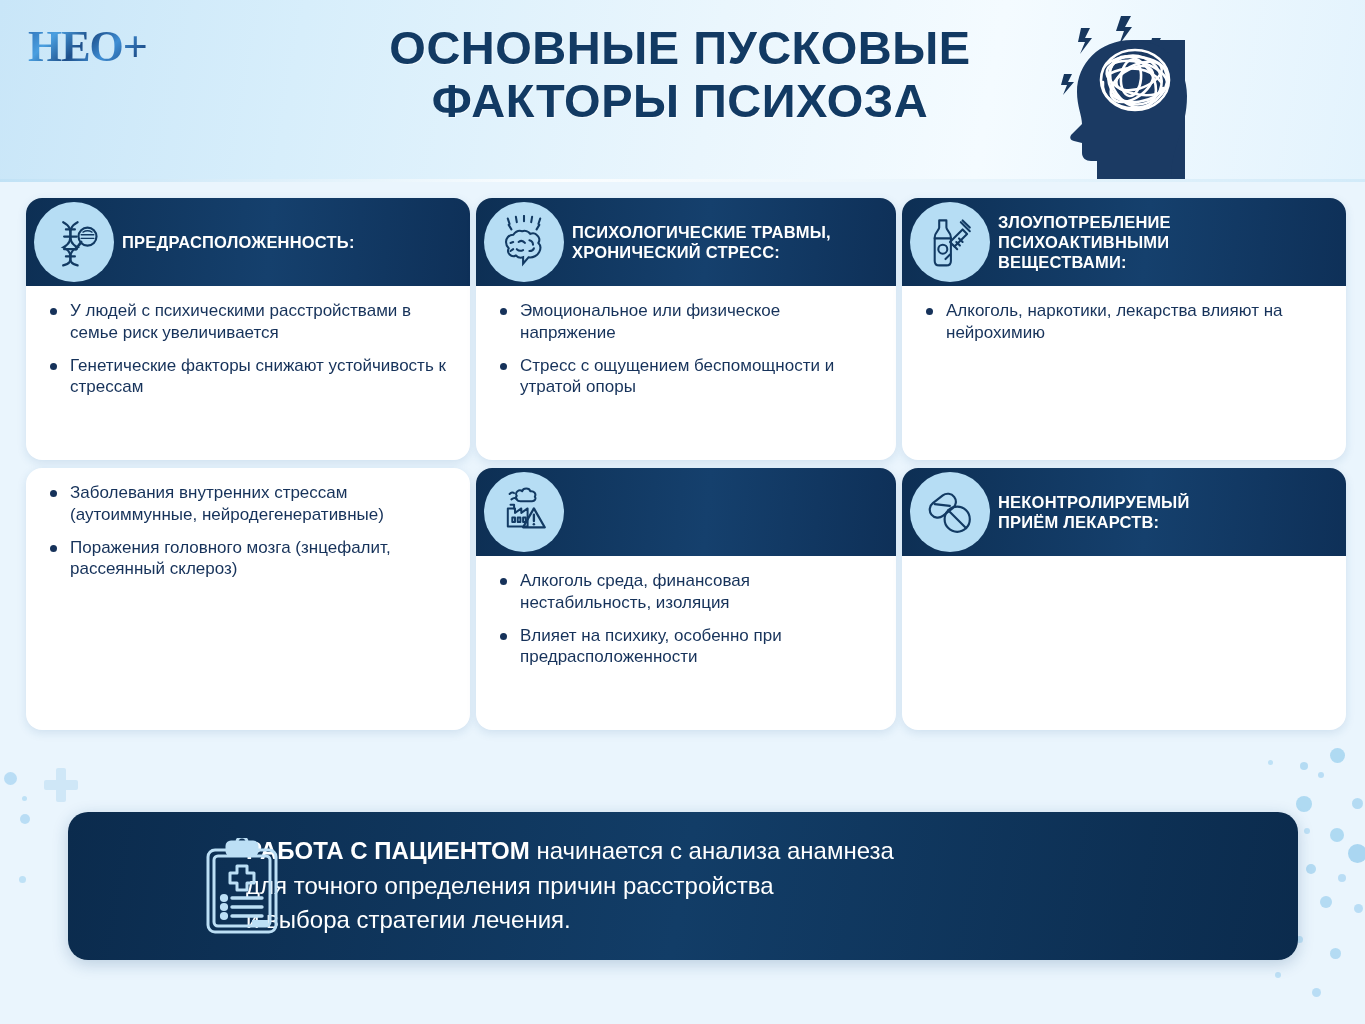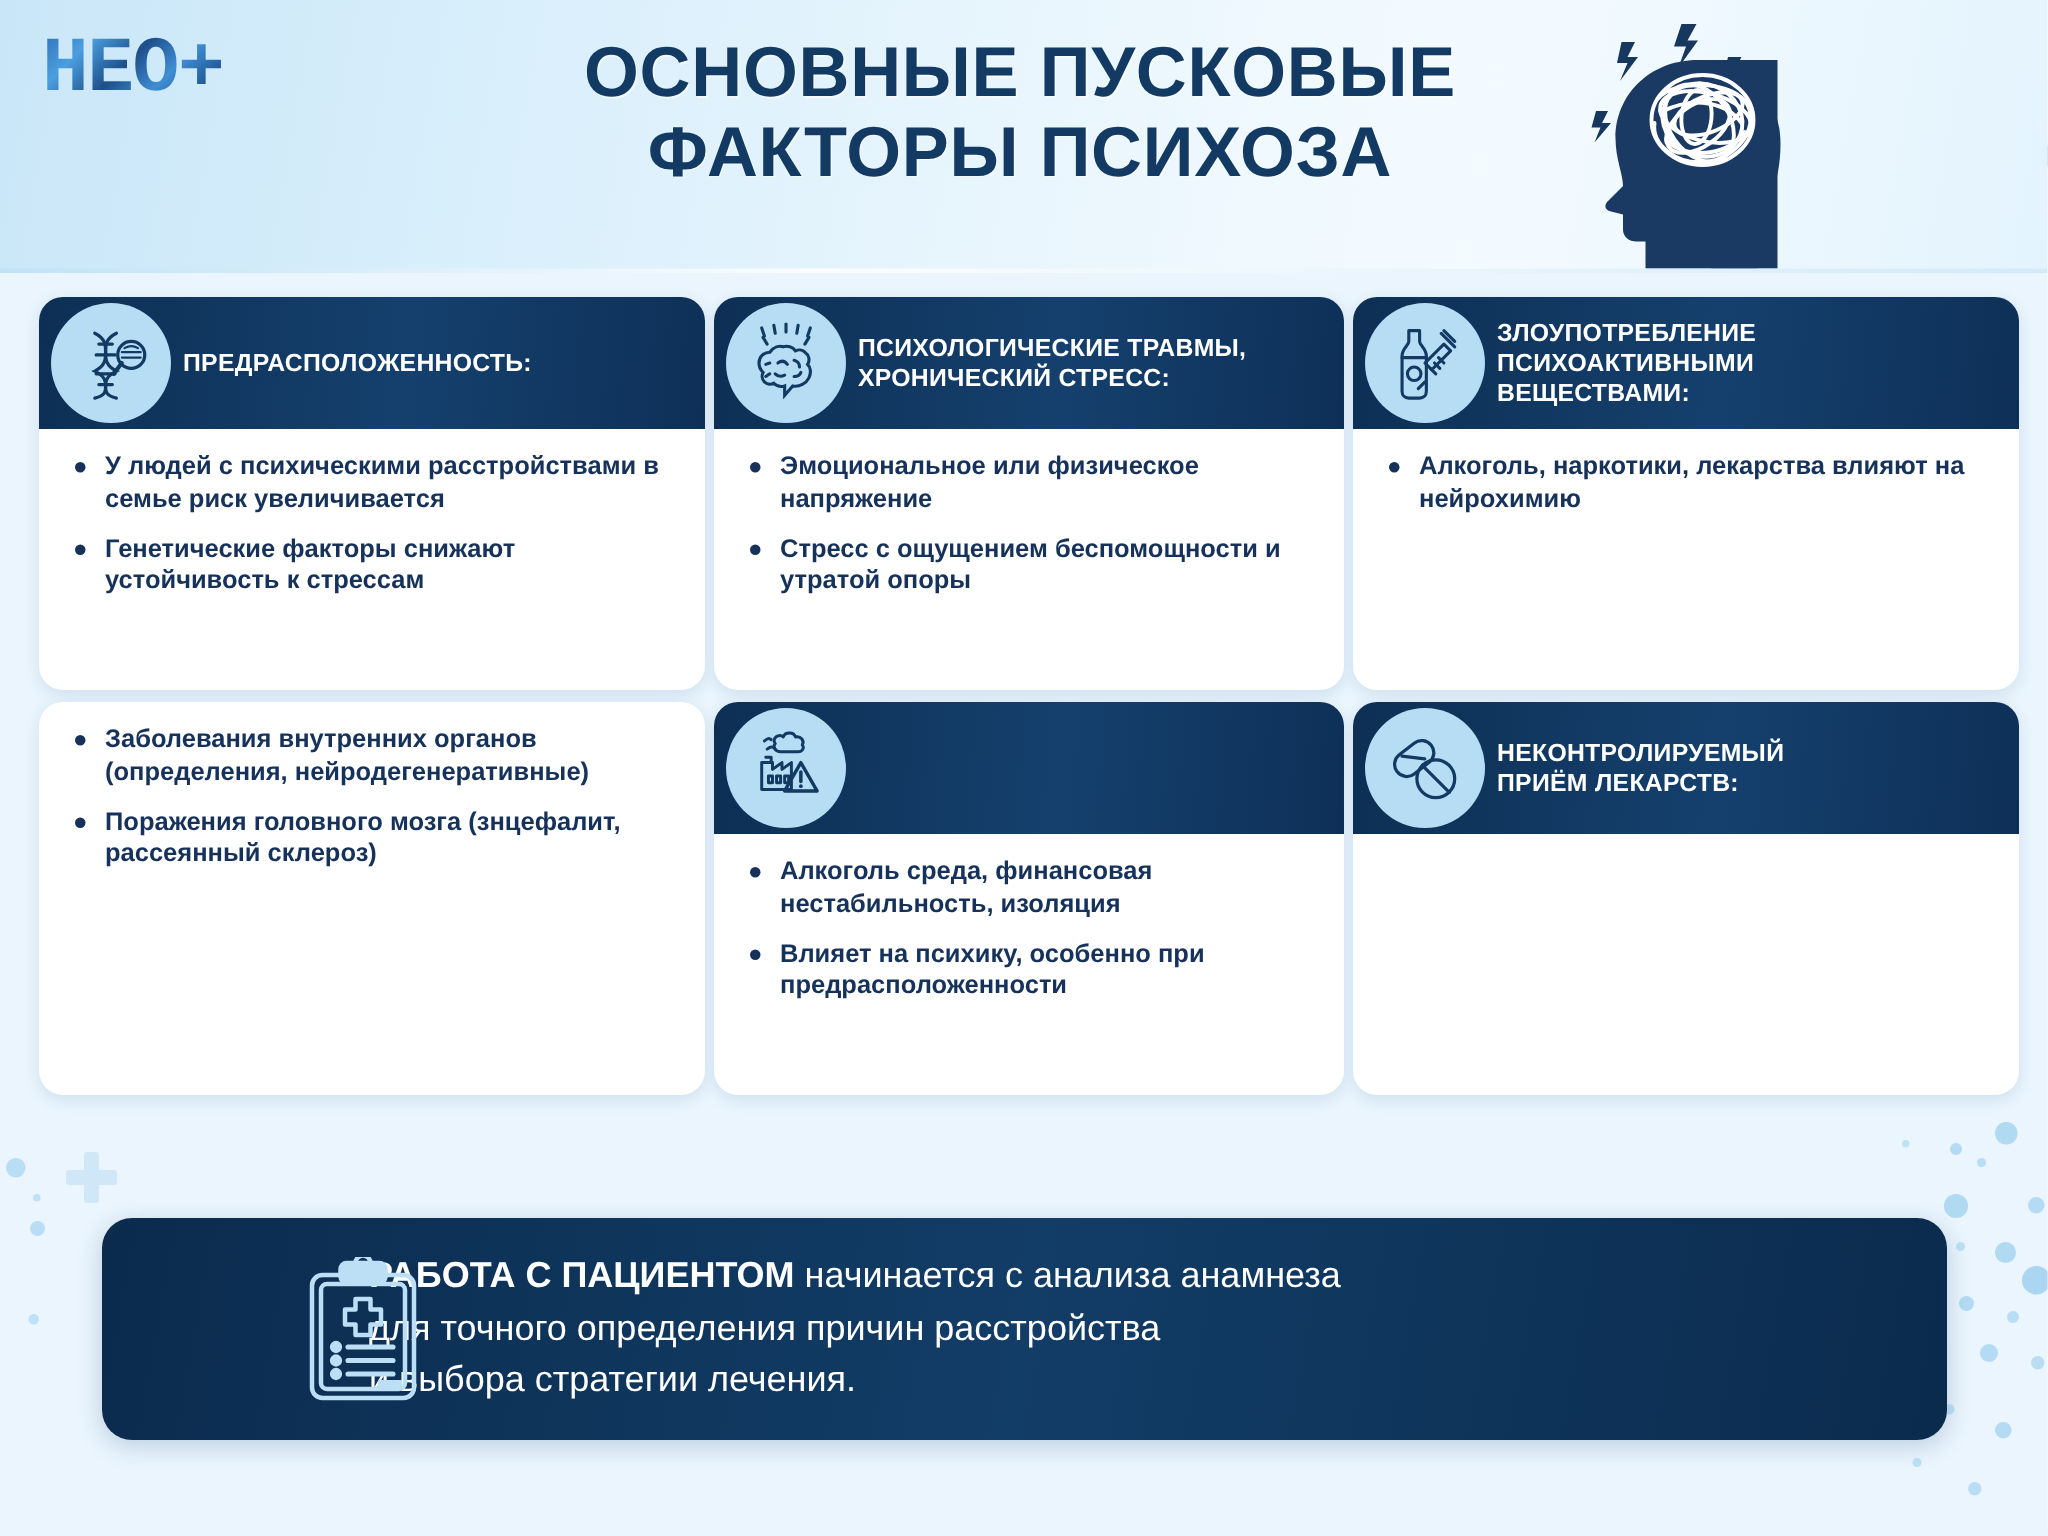--- a/index.html
+++ b/index.html
@@ -27,25 +27,25 @@
     opacity:.85;
   }
 
   
   .logo {
     position: absolute; left: 28px; top: 16px;
     width: 175px; height: 62px;
     display: flex; align-items: center;
   }
   .logo-text {
-    font-size: 52px; font-weight: 800; letter-spacing: -1px;
+    font-size: 44px; font-weight: 800; letter-spacing: -1px;
     line-height: 1;
     background: linear-gradient(135deg,#2f6fb5 0%,#4a9fe0 22%,#1e4f8a 45%,#3f8ed4 65%,#1b4a86 88%);
     -webkit-background-clip: text; background-clip: text; color: transparent;
-    font-family: Liberation Mono, monospace;
+    font-family: Liberation Serif, serif;
   }
 
   
   .title {
     position: absolute; left: 300px; top: 22px; width: 760px;
     text-align: center;
     color: #123a63;
     font-size: 47px; font-weight: 800; line-height: 1.12;
     letter-spacing: .5px;
     text-shadow: 1px 1px 0 rgba(255,255,255,.55);
@@ -102,21 +102,21 @@
     background: #b6ddf4;
     display: flex; align-items: center; justify-content: center;
     z-index: 3;
   }
   .icon-badge svg { width: 54px; height: 54px; display: block; }
   .card-body { padding: 14px 18px 10px 22px; }
   ul.bullets { list-style: none; }
   ul.bullets li {
     position: relative;
     color: #16325a;
-    font-size: 17px; font-weight: 700; line-height: 1.28;
+    font-size: 17px; font-weight: 400; line-height: 1.28;
     padding-left: 22px; margin-bottom: 11px;
   }
   ul.bullets li:before {
     content:""; position:absolute; left:2px; top:8px;
     width:7px; height:7px; border-radius:50%; background:#16325a;
   }
 
   
   .banner {
     position: absolute; left: 68px; top: 812px;
@@ -292,21 +292,21 @@
       <div class="card-body">
         <ul class="bullets">
           <li>Алкоголь, наркотики, лекарства влияют на нейрохимию</li>
         </ul>
       </div>
     </div>
 
     <div class="card">
       <div class="card-body">
         <ul class="bullets">
-          <li>Заболевания внутренних органов (определения, нейродегенеративные)</li>
+          <li>Заболевания внутренних стрессам (аутоиммунные, нейродегенеративные)</li>
           <li>Поражения головного мозга (знцефалит, рассеянный склероз)</li>
         </ul>
       </div>
     </div>
 
     <div class="card">
       <div class="card-head">
         <span class="icon-badge">
           <svg viewBox="0 0 60 60" fill="none" stroke="#123a63" stroke-width="2.2" stroke-linecap="round" stroke-linejoin="round">
             <path d="M22 12 c-3 -4 3 -8 6 -5 c1 -4 8 -4 9 0 c4 -1 7 3 5 6 c2 2 0 5 -3 5 H26 c-4 0 -6 -4 -4 -6 z"></path>

